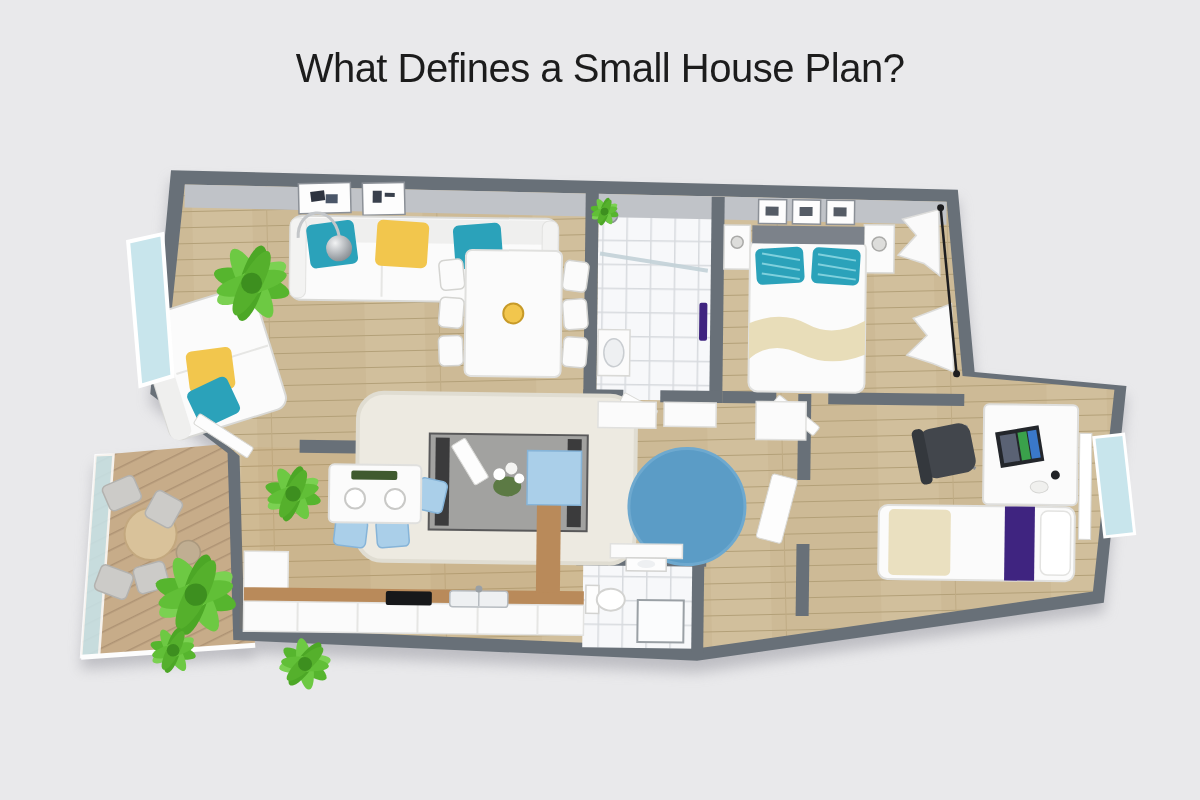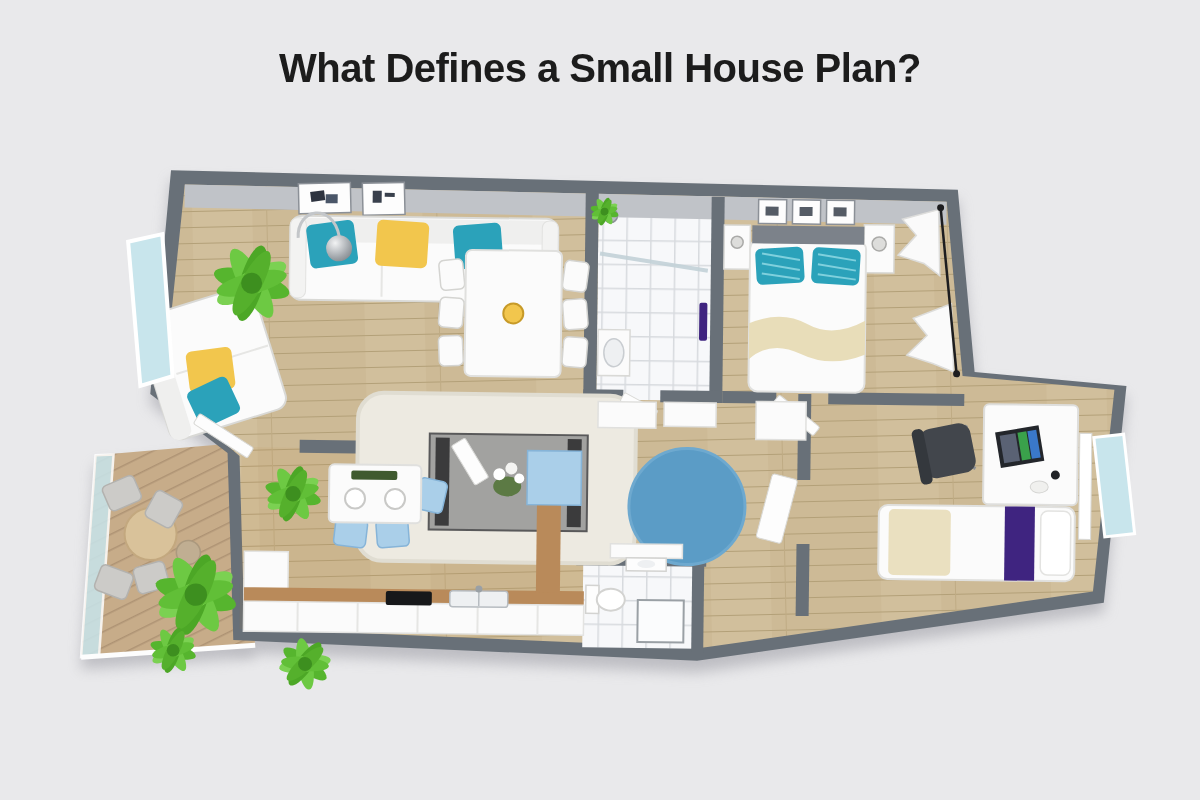--- a/index.html
+++ b/index.html
@@ -3,21 +3,21 @@
 <meta charset="utf-8">
 <style>
   html,body{margin:0;padding:0;}
   body{
     width:1200px;height:800px;overflow:hidden;position:relative;
     background:var(--bg,#e9e9eb);
     font-family:"Liberation Sans",sans-serif;
   }
   .page-title{
     position:absolute;top:46px;left:0;width:1200px;margin:0;
-    text-align:center;font-size:40px;font-weight:700;letter-spacing:-.5px;
+    text-align:center;font-size:40px;font-weight:400;letter-spacing:-.5px;
     color:var(--title-color,#1c1c1c);
   }
   svg.plan{position:absolute;top:0;left:0;}
 </style>
 </head>
 <body>
 
 <h1 class="page-title">What Defines a Small House Plan?</h1>
 
 <svg class="plan" width="1200" height="800" viewBox="0 0 1200 800">

